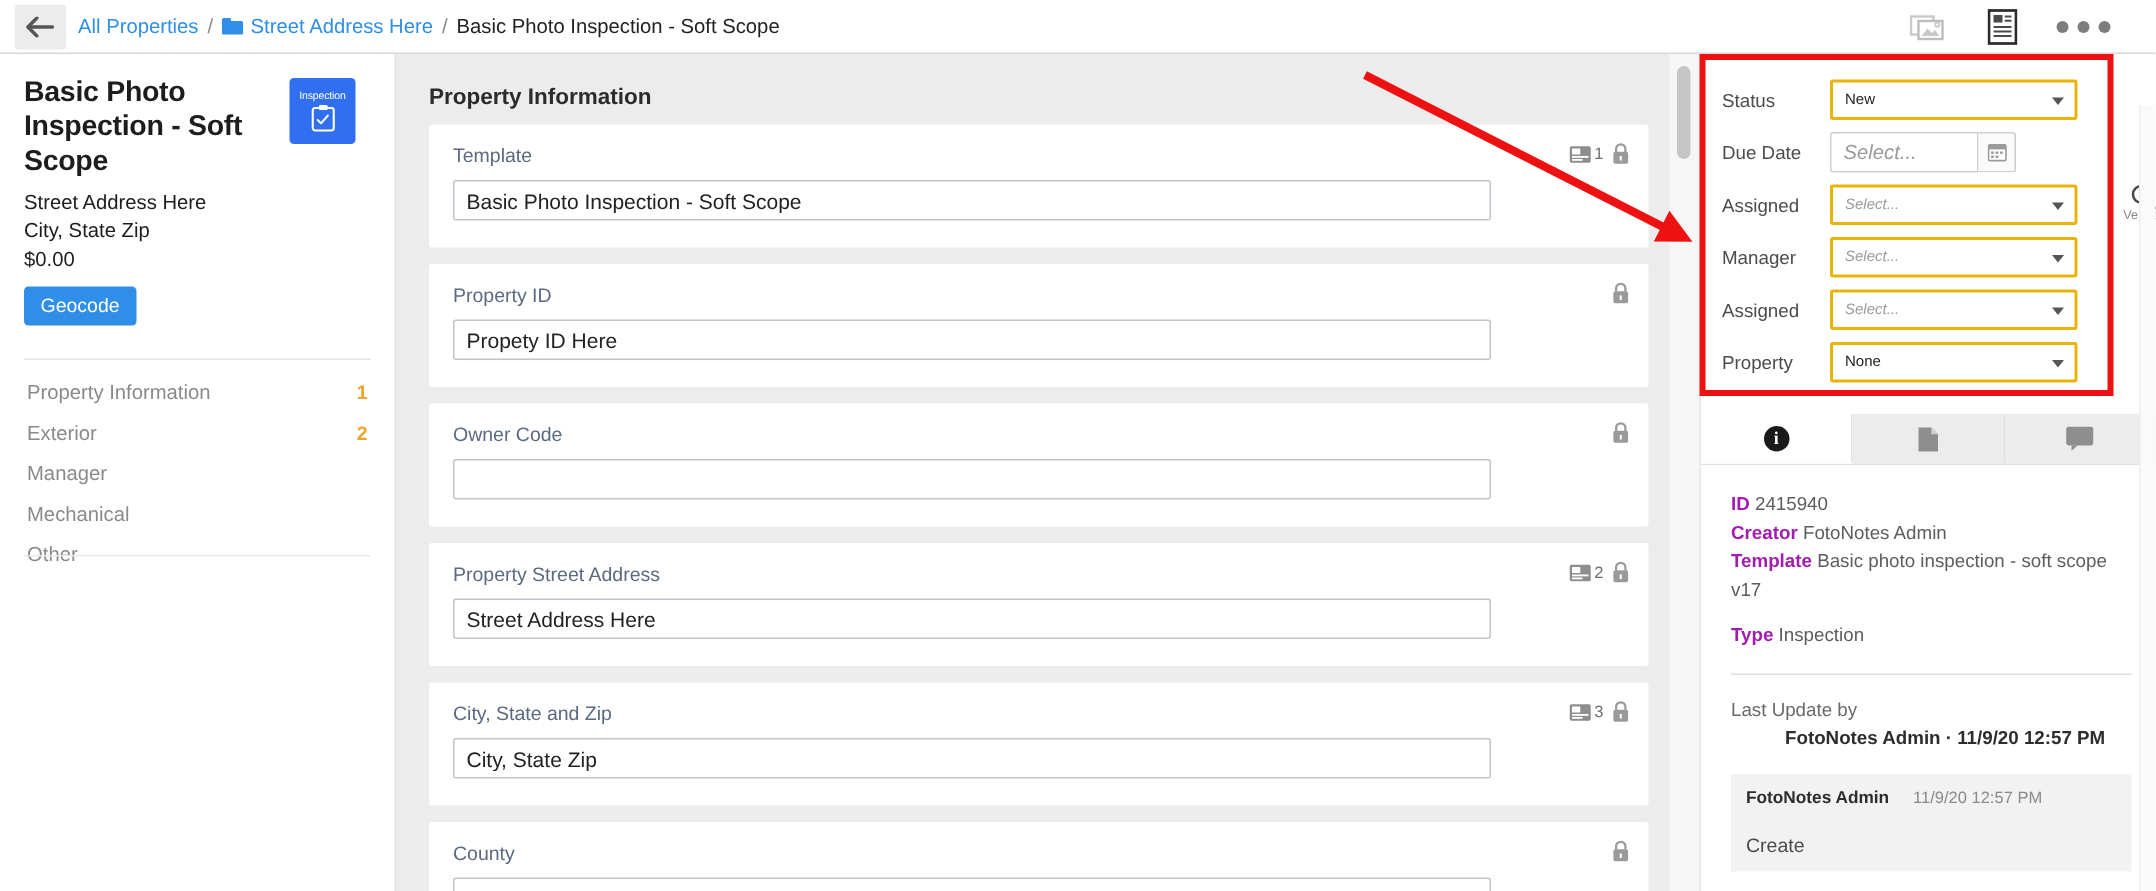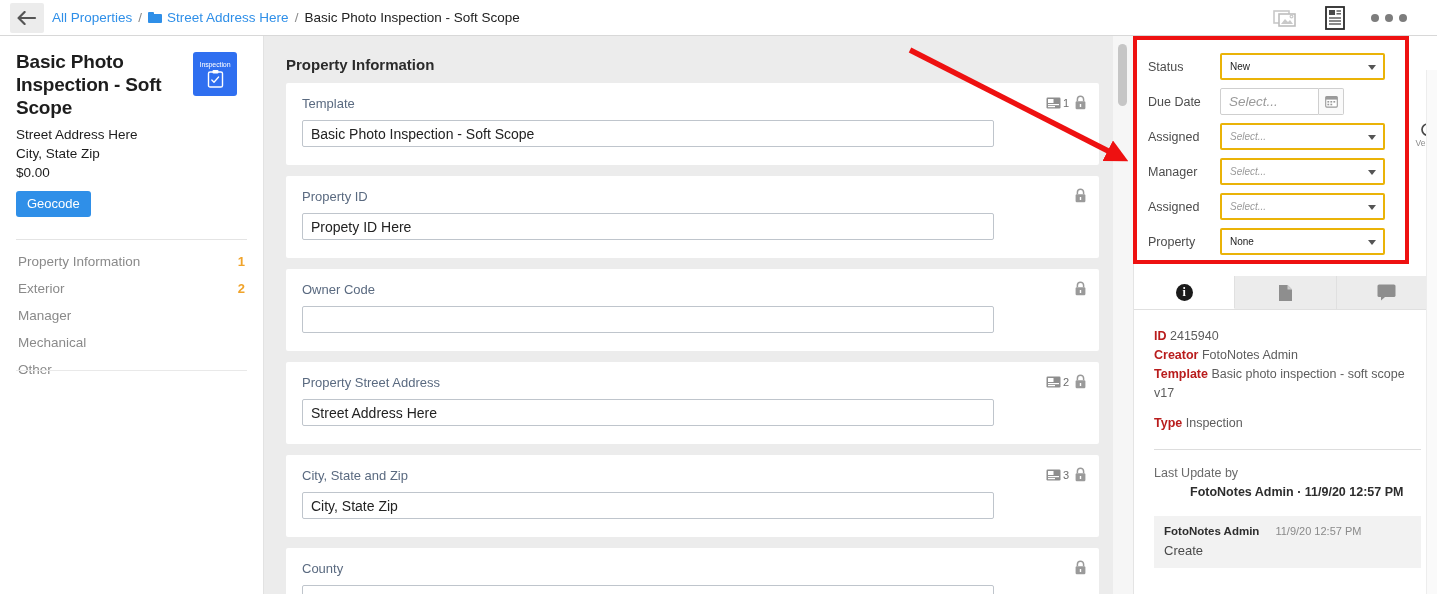--- a/index.html
+++ b/index.html
@@ -173,32 +173,32 @@
   }
   .rtab.active { background: #fff; border-bottom: 1px solid #fff; }
   .rtab:last-child { border-right: none; }
   .info-glyph {
     width: 17px; height: 17px; border-radius: 50%; background: #1a1a1a; color: #fff;
     font-size: 12px; font-weight: bold; font-family: "Liberation Serif", serif;
     display: flex; align-items: center; justify-content: center;
   }
 
   .rmeta { padding: 17px 16px 0 20px; font-size: 12.5px; color: #5d5d5d; line-height: 19px; }
-  .rmeta b { color: #b91c1c; }
+  .rmeta b { color: #a21caf; }
   .rmeta .gap { height: 11px; }
   .rrule { margin: 16px 16px 0 20px; border-top: 1px solid #ddd; }
   .rlast { padding: 14px 16px 0 20px; font-size: 12.5px; color: #6a6a6a; line-height: 19px; }
   .rlast b { color: #2d2d2d; padding-left: 36px; }
   .rentry {
     margin: 14px 16px 0 20px; background: #f2f2f2; padding: 7px 10px 9px 10px;
     font-size: 12.5px; color: #5d5d5d; line-height: 17px;
   }
   .rentry .who { font-weight: bold; color: #2d2d2d; font-size: 11.5px; }
   .rentry .when { font-size: 11px; color: #8a8a8a; margin-left: 16px; }
-  .rentry .act { font-size: 13px; color: #4a4a4a; margin-top: 2px; }
+  .rentry .act { font-size: 13px; color: #4a4a4a; margin-top: 14px; }
   .rscroll {
     position: absolute; right: 0; top: 34px; width: 11px; height: 524px; background: #fafafa;
     border-left: 1px solid #ededed;
   }
 </style>
 </head>
 <body>
 
 <div id="app">
 

